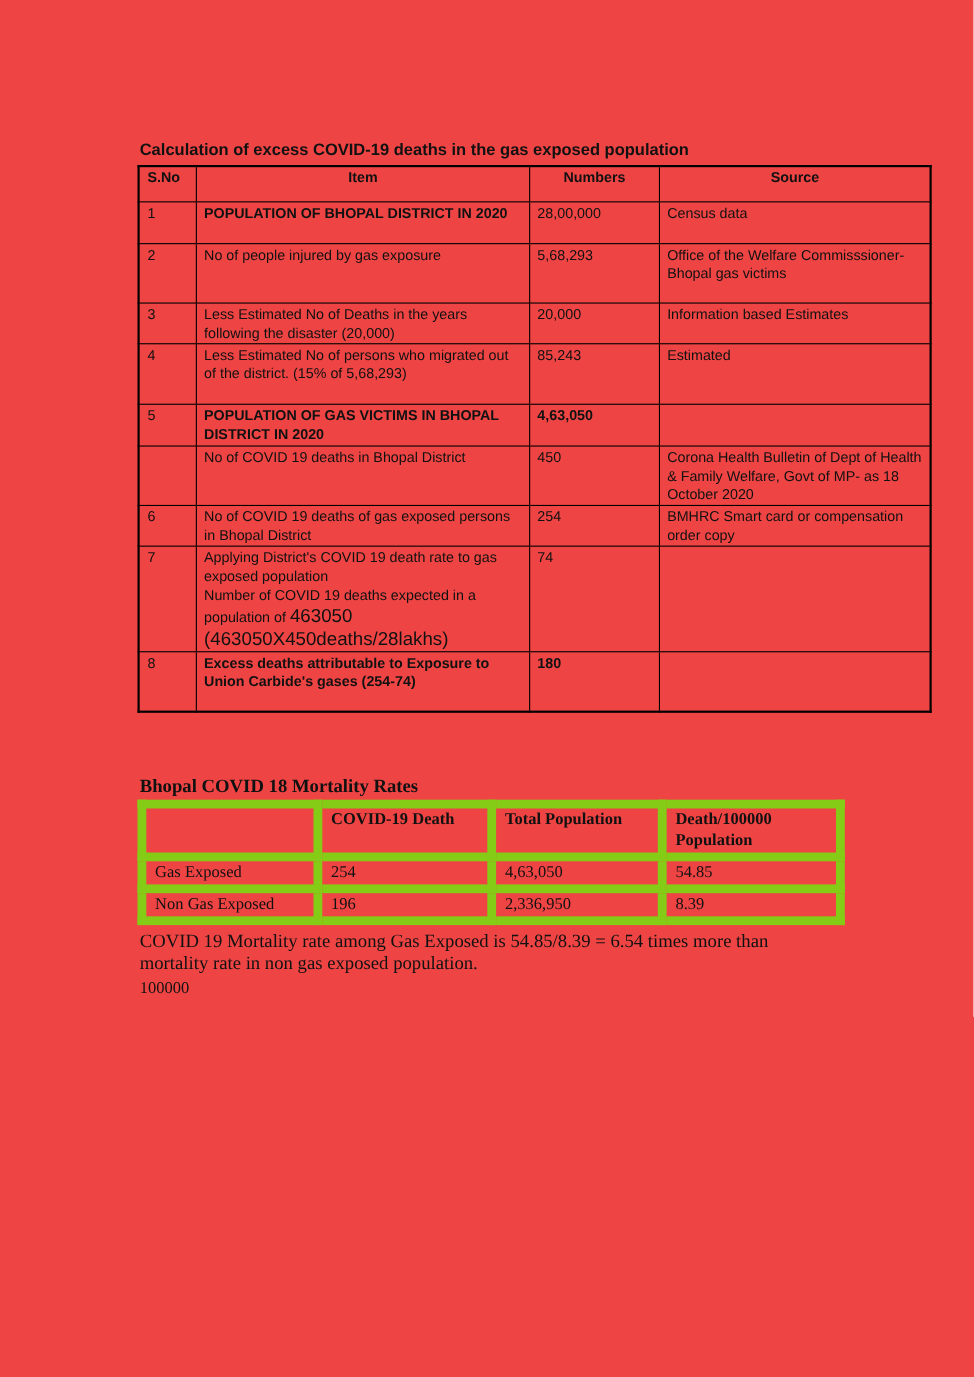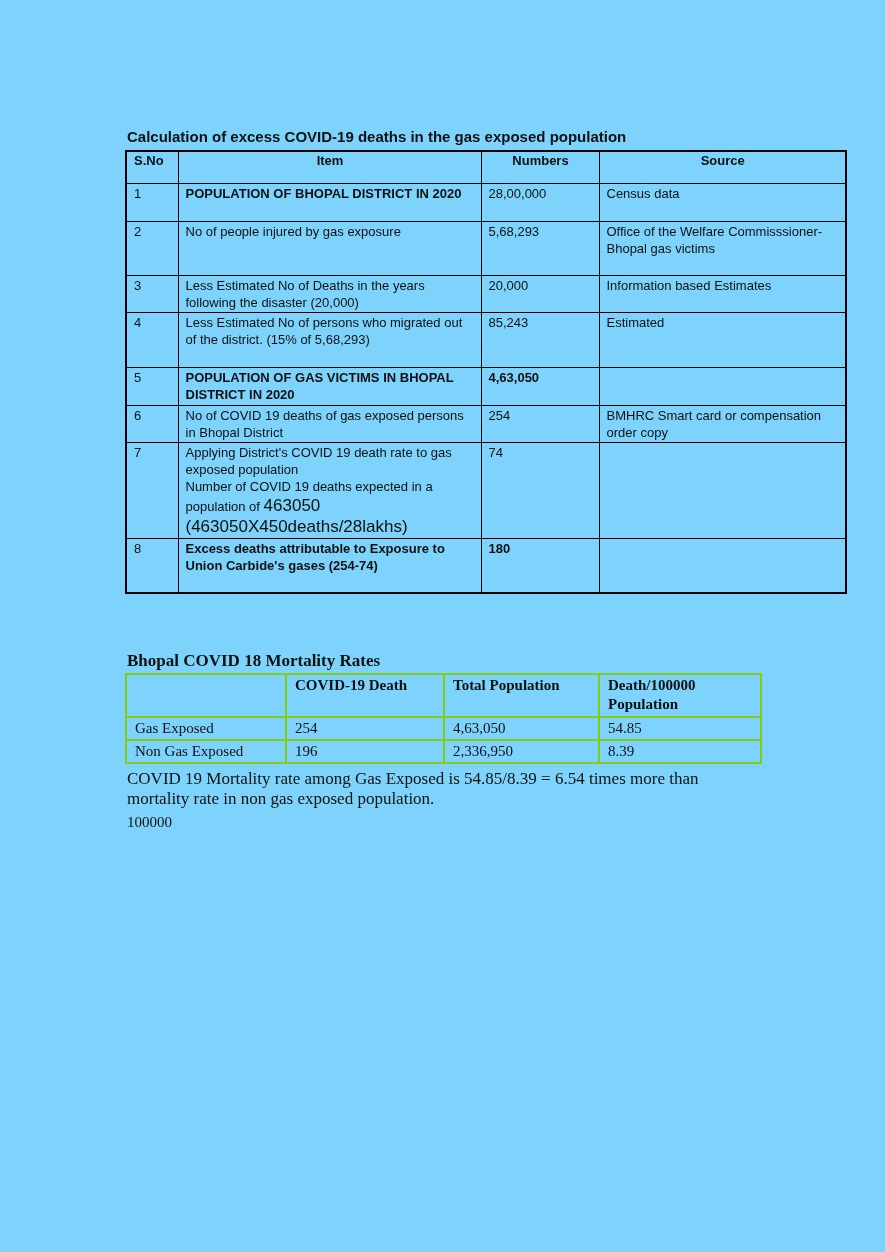--- a/index.html
+++ b/index.html
@@ -1,20 +1,20 @@
 <!DOCTYPE html>
 <html><head>
 <meta charset="utf-8">
 <style>
   html, body { margin: 0; padding: 0; background: #ffffff; }
   .page {
     position: relative;
     width: 885px;
     height: 1252px;
-    background: #7dd3fc;
+    background: #ef4444;
     overflow: hidden;
     color: #111111;
   }
   .content {
     position: absolute;
     left: 125px;
     top: 128px;
     width: 722px;
   }
 
@@ -76,21 +76,21 @@
     border-collapse: collapse;
     table-layout: fixed;
     width: 635px;
     font-family: "Liberation Serif", serif;
     font-size: 15px;
     line-height: 19px;
     color: #111111;
     border: 2px solid #000;
   }
   .t2 th, .t2 td {
-    border: 2px solid #84cc16;
+    border: 8px solid #84cc16;
     vertical-align: top;
     padding: 1px 6px 1px 8px;
     text-align: left;
     overflow: hidden;
   }
   .t2 thead th { font-weight: bold; }
   .t2 tr.h2r { height: 43px; }
   .t2 tr.d2r { height: 21px; }
   .t2 td.total-label { font-weight: bold; text-align: center; }
 
@@ -166,20 +166,26 @@
           <td>Less Estimated No of persons who migrated out of the district. (15% of 5,68,293)</td>
           <td>85,243</td>
           <td>Estimated</td>
         </tr>
         <tr class="r4">
           <td>5</td>
           <td class="b">POPULATION OF GAS VICTIMS IN BHOPAL DISTRICT IN 2020</td>
           <td class="b">4,63,050</td>
           <td></td>
         </tr>
+        <tr class="r5">
+          <td></td>
+          <td>No of COVID 19 deaths in Bhopal District</td>
+          <td>450</td>
+          <td>Corona Health Bulletin of Dept of Health &amp; Family Welfare, Govt of MP- as 18 October 2020</td>
+        </tr>
         <tr class="r6">
           <td>6</td>
           <td>No of COVID 19 deaths of gas exposed persons in Bhopal District</td>
           <td>254</td>
           <td>BMHRC Smart card or compensation order copy</td>
         </tr>
         <tr class="r7">
           <td>7</td>
           <td>
             <div>Applying District's COVID 19 death rate to gas exposed population</div>

